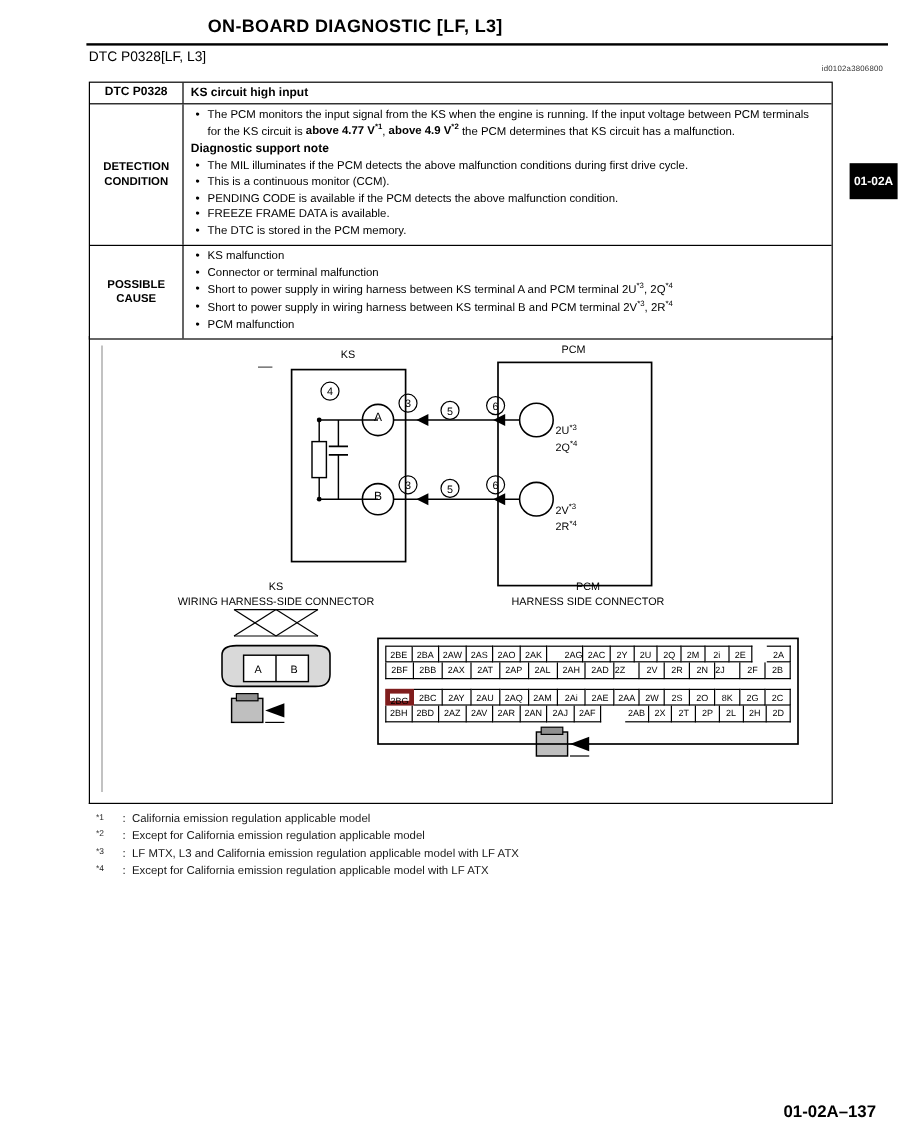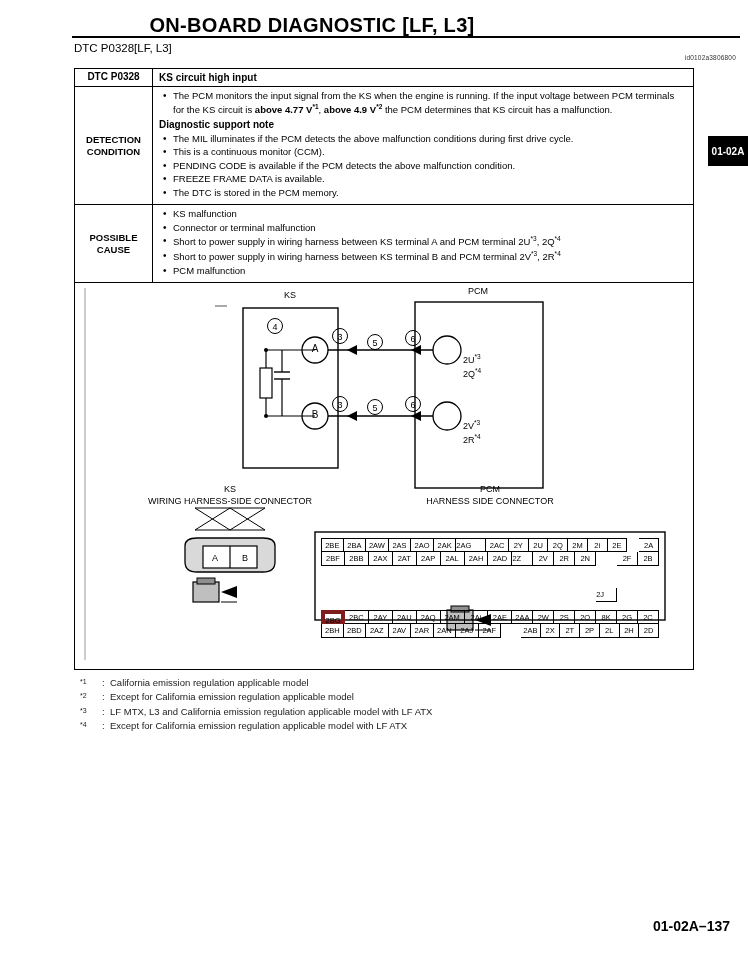--- a/index.html
+++ b/index.html
@@ -17,24 +17,24 @@
   }
   .page {
     position: relative;
     width: 748px;
     height: 956px;
   }
   
   .doc-title {
     position: absolute;
     top: 14px;
-    left: 16px;
+    left: 0;
     width: 592px;
     text-align: center;
-    font-size: 20px;
+    font-size: 15px;
     font-weight: bold;
     letter-spacing: 0.3px;
   }
   .title-rule {
     position: absolute;
     top: 36px;
     left: 72px;
     width: 668px;
     height: 2px;
     background: #000;
@@ -346,21 +346,21 @@
       <div class="dlabel" style="left:320px; top:216px; width:190px;">HARNESS SIDE CONNECTOR</div>
 
       <div style="position:absolute; left:246px; top:258px; width:338px;">
         <div style="display:flex; gap:0;">
           <div class="pin" style="width:24px;height:14px;border:1px solid #000;text-align:center;line-height:13px;box-sizing:border-box;">2BE</div>
           <div class="pin" style="width:24px;height:14px;border:1px solid #000;border-left:none;text-align:center;line-height:13px;box-sizing:border-box;">2BA</div>
           <div class="pin" style="width:24px;height:14px;border:1px solid #000;border-left:none;text-align:center;line-height:13px;box-sizing:border-box;">2AW</div>
           <div class="pin" style="width:24px;height:14px;border:1px solid #000;border-left:none;text-align:center;line-height:13px;box-sizing:border-box;">2AS</div>
           <div class="pin" style="width:24px;height:14px;border:1px solid #000;border-left:none;text-align:center;line-height:13px;box-sizing:border-box;">2AO</div>
           <div class="pin" style="width:24px;height:14px;border:1px solid #000;border-left:none;text-align:center;line-height:13px;box-sizing:border-box;">2AK</div>
-          <div class="pin" style="width:32px;height:14px;border:1px solid #000;border-left:none;text-align:left;line-height:13px;box-sizing:border-box;">2AG</div>
+          <div class="pin" style="width:32px;height:14px;border:1px solid #000;border-left:none;text-align:right;line-height:13px;box-sizing:border-box;">2AG</div>
           <div class="pin" style="width:24px;height:14px;border:1px solid #000;border-left:none;text-align:center;line-height:13px;box-sizing:border-box;">2AC</div>
           <div class="pin" style="width:21px;height:14px;border:1px solid #000;border-left:none;text-align:center;line-height:13px;box-sizing:border-box;">2Y</div>
           <div class="pin" style="width:21px;height:14px;border:1px solid #000;border-left:none;text-align:center;line-height:13px;box-sizing:border-box;">2U</div>
           <div class="pin" style="width:21px;height:14px;border:1px solid #000;border-left:none;text-align:center;line-height:13px;box-sizing:border-box;">2Q</div>
           <div class="pin" style="width:21px;height:14px;border:1px solid #000;border-left:none;text-align:center;line-height:13px;box-sizing:border-box;">2M</div>
           <div class="pin" style="width:21px;height:14px;border:1px solid #000;border-left:none;text-align:center;line-height:13px;box-sizing:border-box;">2i</div>
           <div class="pin" style="width:21px;height:14px;border:1px solid #000;border-left:none;text-align:center;line-height:13px;box-sizing:border-box;">2E</div>
           <div class="pin" style="width:21px;height:14px;border:1px solid #000;border-left:none;text-align:center;line-height:13px;box-sizing:border-box;margin-left:12px;">2A</div>
         </div>
         <div style="display:flex; gap:0;">
@@ -369,21 +369,21 @@
           <div class="pin" style="width:24px;height:14px;border:1px solid #000;border-top:none;border-left:none;text-align:center;line-height:13px;box-sizing:border-box;">2AX</div>
           <div class="pin" style="width:24px;height:14px;border:1px solid #000;border-top:none;border-left:none;text-align:center;line-height:13px;box-sizing:border-box;">2AT</div>
           <div class="pin" style="width:24px;height:14px;border:1px solid #000;border-top:none;border-left:none;text-align:center;line-height:13px;box-sizing:border-box;">2AP</div>
           <div class="pin" style="width:24px;height:14px;border:1px solid #000;border-top:none;border-left:none;text-align:center;line-height:13px;box-sizing:border-box;">2AL</div>
           <div class="pin" style="width:24px;height:14px;border:1px solid #000;border-top:none;border-left:none;text-align:center;line-height:13px;box-sizing:border-box;">2AH</div>
           <div class="pin" style="width:24px;height:14px;border:1px solid #000;border-top:none;border-left:none;text-align:center;line-height:13px;box-sizing:border-box;">2AD</div>
           <div class="pin" style="width:21px;height:14px;border:1px solid #000;border-top:none;border-left:none;text-align:left;line-height:13px;box-sizing:border-box;">2Z</div>
           <div class="pin" style="width:21px;height:14px;border:1px solid #000;border-top:none;border-left:none;text-align:center;line-height:13px;box-sizing:border-box;">2V</div>
           <div class="pin" style="width:21px;height:14px;border:1px solid #000;border-top:none;border-left:none;text-align:center;line-height:13px;box-sizing:border-box;">2R</div>
           <div class="pin" style="width:21px;height:14px;border:1px solid #000;border-top:none;border-left:none;text-align:center;line-height:13px;box-sizing:border-box;">2N</div>
-          <div class="pin" style="width:21px;height:14px;border:1px solid #000;border-top:none;border-left:none;text-align:left;line-height:13px;box-sizing:border-box;margin-top:36px;">2J</div>
+          <div class="pin" style="width:21px;height:14px;border:1px solid #000;border-top:none;border-left:none;text-align:left;line-height:13px;box-sizing:border-box;">2J</div>
           <div class="pin" style="width:21px;height:14px;border:1px solid #000;border-top:none;border-left:none;text-align:center;line-height:13px;box-sizing:border-box;">2F</div>
           <div class="pin" style="width:21px;height:14px;border:1px solid #000;border-top:none;border-left:none;text-align:center;line-height:13px;box-sizing:border-box;">2B</div>
         </div>
         <div style="height:8px;"></div>
         <div style="display:flex; gap:0;">
           <div class="pin" style="width:24px;height:14px;border:4px solid #7f1d1d;text-align:center;line-height:13px;box-sizing:border-box;">2BG</div>
           <div class="pin" style="width:24px;height:14px;border:1px solid #000;border-left:none;text-align:center;line-height:13px;box-sizing:border-box;">2BC</div>
           <div class="pin" style="width:24px;height:14px;border:1px solid #000;border-left:none;text-align:center;line-height:13px;box-sizing:border-box;">2AY</div>
           <div class="pin" style="width:24px;height:14px;border:1px solid #000;border-left:none;text-align:center;line-height:13px;box-sizing:border-box;">2AU</div>
           <div class="pin" style="width:24px;height:14px;border:1px solid #000;border-left:none;text-align:center;line-height:13px;box-sizing:border-box;">2AQ</div>

